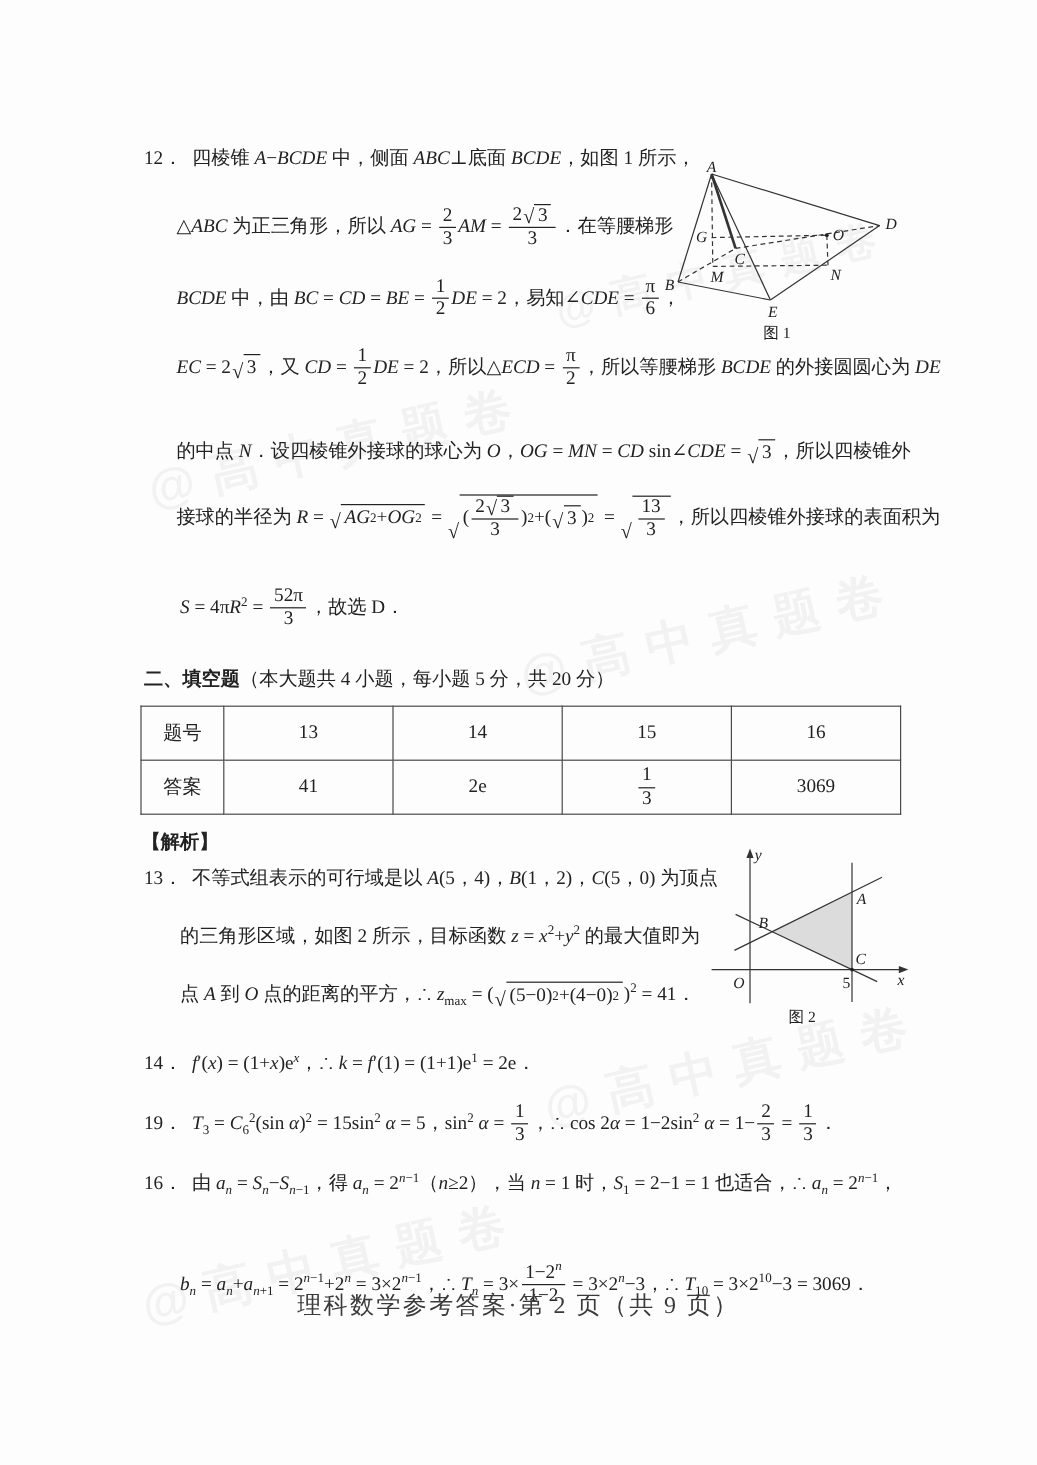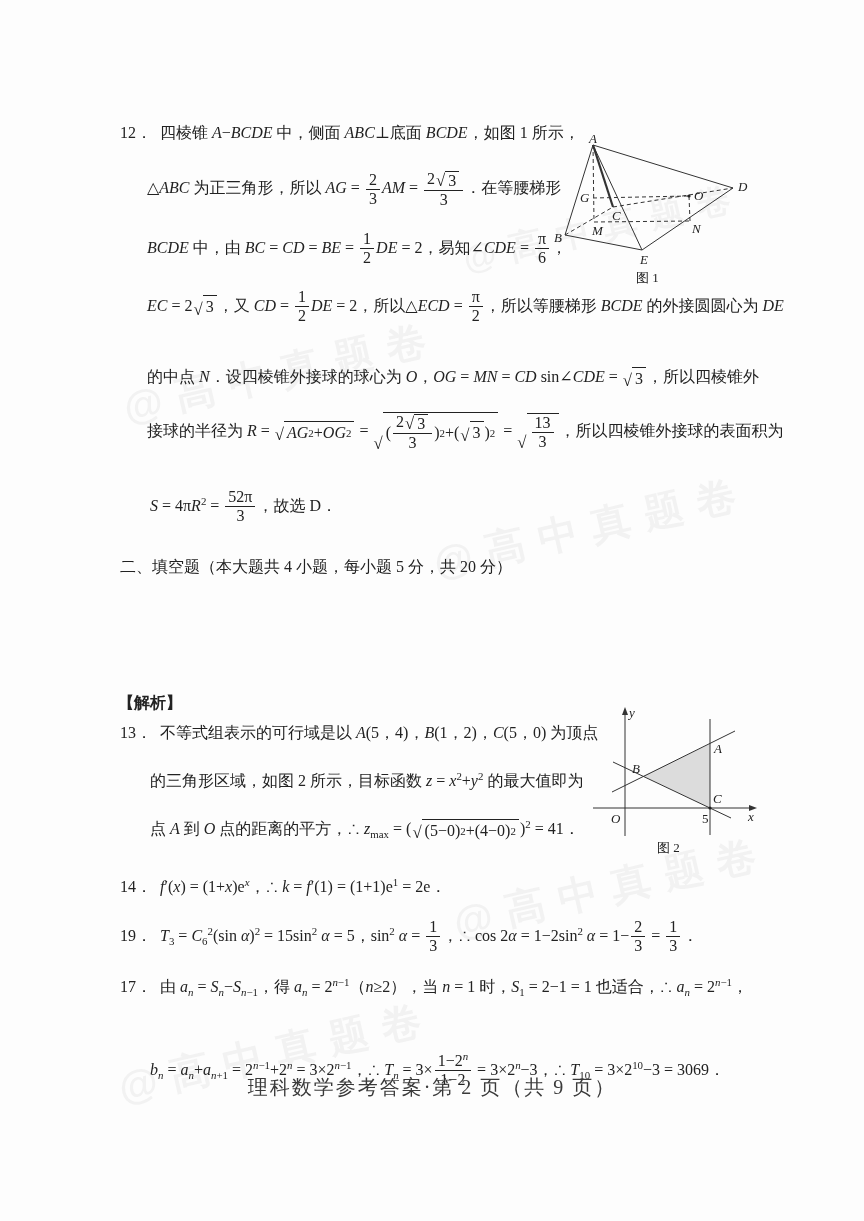--- a/index.html
+++ b/index.html
@@ -16,21 +16,21 @@
   .fr{display:inline-flex; flex-direction:column; vertical-align:middle;
       text-align:center; line-height:1.15; margin:0 2px;}
   .fr .nu{display:block; border-bottom:1px solid #222; padding:0 3px;}
   .fr .de{display:block; padding:0 3px;}
   .sq{display:inline-flex; align-items:stretch; vertical-align:middle; margin:0 1px;}
   .sq .rad{align-self:flex-end; line-height:1.05; font-size:1.05em;}
   .sq .vin{border-top:1px solid #222; padding:0 3px; display:inline-flex; align-items:center;}
   sup{font-size:68%; vertical-align:super; line-height:0;}
   sub{font-size:68%; vertical-align:sub; line-height:0;}
   
-  .sec-title{font-weight:normal;margin-top:16px;}
+  .sec-title{font-weight:bold;margin-top:16px;}
   .analysis{font-weight:bold;}
   
   table.ans{position:absolute; left:117px; top:588px; border-collapse:collapse;
             table-layout:fixed; text-align:center;}
   table.ans td{border:1px solid #4a4a4a; height:44px; padding:0; font-size:16px;}
   table.ans td.c0{width:68px;}
   table.ans td.cn{width:140px;}
   
   .fig{position:absolute;}
   svg text{font-family:"Liberation Serif","DejaVu Serif",serif; font-size:13px; fill:#222;}
@@ -159,20 +159,41 @@
       <text class="it" x="140" y="99">N</text>
       <text class="it" x="142" y="66">O</text>
       <text class="cap" x="84" y="148">图 1</text>
     </svg>
   </div>
 
   <div class="line" style="left:120px; top:556px;">
     <span class="sec-title">二、填空题</span><span>（本大题共 4 小题，每小题 5 分，共 20 分）</span>
   </div>
 
+  <table class="ans">
+    <tbody>
+      <tr>
+        <td class="c0">题号</td>
+        <td class="cn">13</td>
+        <td class="cn">14</td>
+        <td class="cn">15</td>
+        <td class="cn">16</td>
+      </tr>
+      <tr>
+        <td class="c0">答案</td>
+        <td class="cn">41</td>
+        <td class="cn">2e</td>
+        <td class="cn"><span class="fr">
+              <span class="nu">1</span>
+              <span class="de">3</span>
+            </span></td>
+        <td class="cn">3069</td>
+      </tr>
+    </tbody>
+  </table>
 
   <div class="line analysis" style="left:118px; top:692px;">【解析】</div>
 
   <div class="line" style="left:120px; top:722px;">
     <span class="qno">13．</span><span>不等式组表示的可行域是以 <i>A</i>(5，4)，<i>B</i>(1，2)，<i>C</i>(5，0) 为顶点</span>
   </div>
   <div class="line" style="left:150px; top:770px;">
     <span>的三角形区域，如图 2 所示，目标函数 <i>z</i> = <i>x</i><sup>2</sup>+<i>y</i><sup>2</sup> 的最大值即为</span>
   </div>
   <div class="line" style="left:150px; top:818px;">
@@ -219,21 +240,21 @@
         </span>，∴ cos 2<i>α</i> = 1−2sin<sup>2</sup> <i>α</i> = 1−<span class="fr">
           <span class="nu">2</span>
           <span class="de">3</span>
         </span> = <span class="fr">
           <span class="nu">1</span>
           <span class="de">3</span>
         </span>．</span>
   </div>
 
   <div class="line" style="left:120px; top:976px;">
-    <span class="qno">17．</span><span>由 <i>a</i><sub><i>n</i></sub> = <i>S</i><sub><i>n</i></sub>−<i>S</i><sub><i>n</i>−1</sub>，得 <i>a</i><sub><i>n</i></sub> = 2<sup><i>n</i>−1</sup>（<i>n</i>≥2），当 <i>n</i> = 1 时，<i>S</i><sub>1</sub> = 2−1 = 1 也适合，∴ <i>a</i><sub><i>n</i></sub> = 2<sup><i>n</i>−1</sup>，</span>
+    <span class="qno">16．</span><span>由 <i>a</i><sub><i>n</i></sub> = <i>S</i><sub><i>n</i></sub>−<i>S</i><sub><i>n</i>−1</sub>，得 <i>a</i><sub><i>n</i></sub> = 2<sup><i>n</i>−1</sup>（<i>n</i>≥2），当 <i>n</i> = 1 时，<i>S</i><sub>1</sub> = 2−1 = 1 也适合，∴ <i>a</i><sub><i>n</i></sub> = 2<sup><i>n</i>−1</sup>，</span>
   </div>
   <div class="line" style="left:150px; top:1052px;">
     <span><i>b</i><sub><i>n</i></sub> = <i>a</i><sub><i>n</i></sub>+<i>a</i><sub><i>n</i>+1</sub> = 2<sup><i>n</i>−1</sup>+2<sup><i>n</i></sup> = 3×2<sup><i>n</i>−1</sup>，∴ <i>T</i><sub><i>n</i></sub> = 3×<span class="fr">
           <span class="nu">1−2<sup><i>n</i></sup></span>
           <span class="de">1−2</span>
         </span> = 3×2<sup><i>n</i></sup>−3，∴ <i>T</i><sub>10</sub> = 3×2<sup>10</sup>−3 = 3069．</span>
   </div>
 
   <div class="footer">理科数学参考答案·第 2 页（共 9 页）</div>
 

